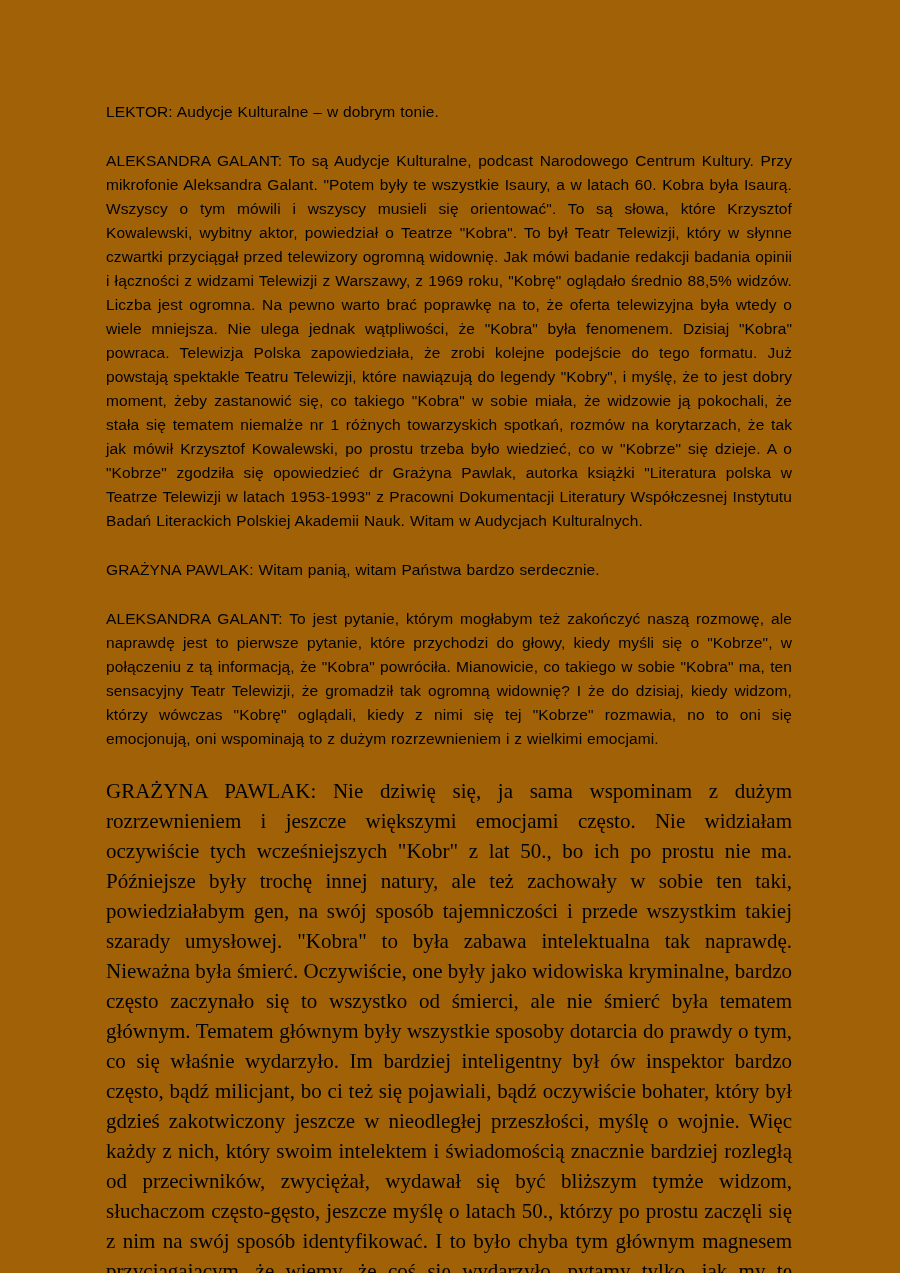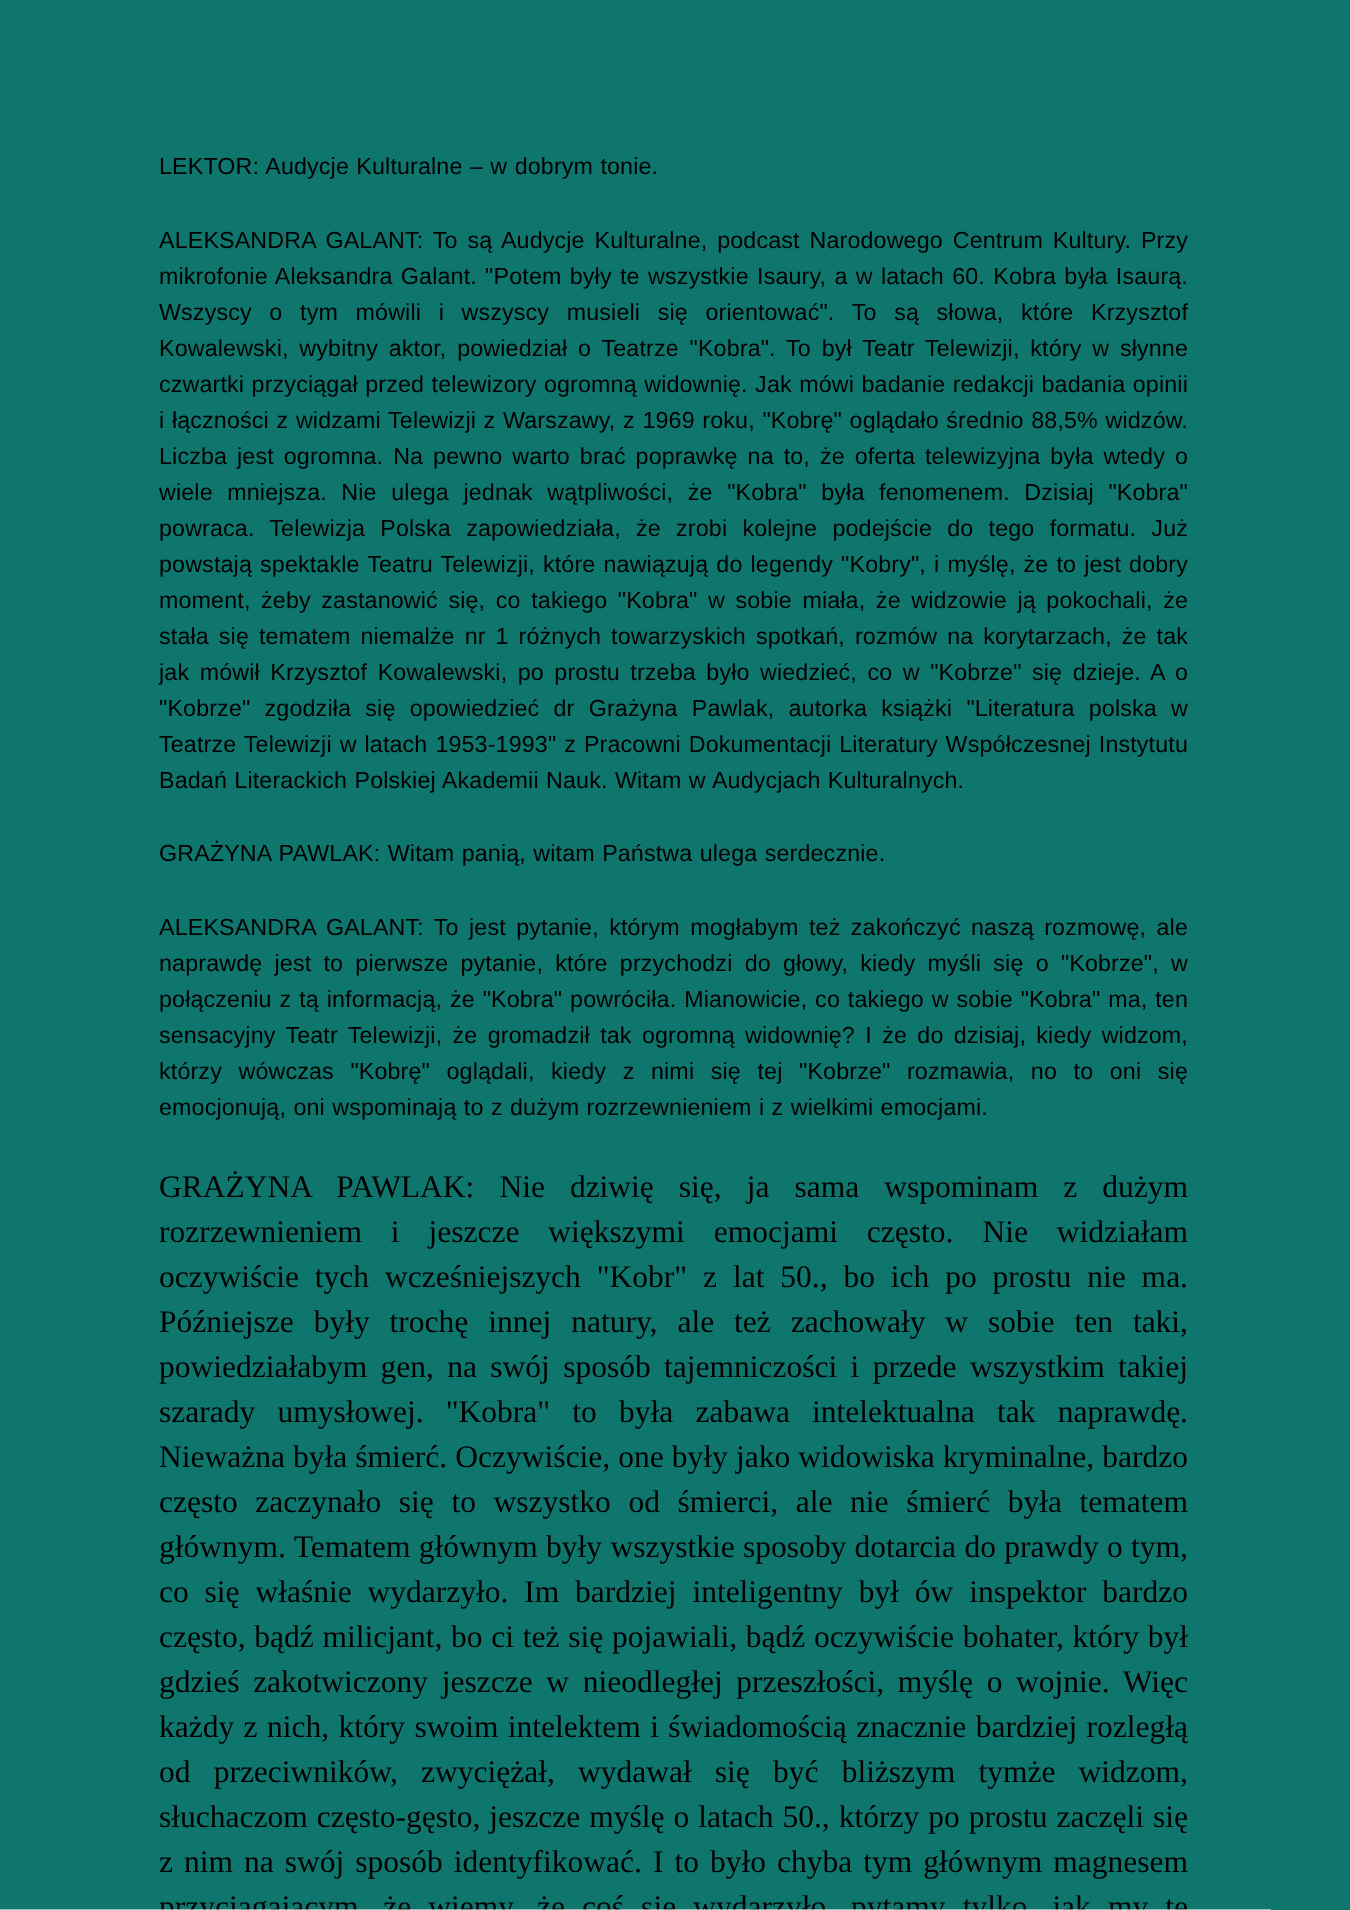--- a/index.html
+++ b/index.html
@@ -4,21 +4,21 @@
 <style>
   html, body {
     margin: 0;
     padding: 0;
     background: #ffffff;
   }
   .page {
     position: relative;
     width: 900px;
     height: 1273px;
-    background: #0f766e;
+    background: #a16207;
     overflow: hidden;
     font-family: "Liberation Sans", sans-serif;
     color: #000000;
   }
   .content {
     position: absolute;
     top: 100px;
     left: 106px;
     width: 686px;
   }
@@ -50,20 +50,20 @@
 </head>
 <body>
 
 <div class="page">
   <div class="content">
 
     <p class="dialog"><span class="speaker">LEKTOR:</span> <span class="speech">Audycje Kulturalne – w dobrym tonie.</span></p>
 
     <p class="dialog emph"><span class="speaker">ALEKSANDRA GALANT:</span> <span class="speech">To są Audycje Kulturalne, podcast Narodowego Centrum Kultury. Przy mikrofonie Aleksandra Galant. "Potem były te wszystkie Isaury, a w latach 60. Kobra była Isaurą. Wszyscy o tym mówili i wszyscy musieli się orientować". To są słowa, które Krzysztof Kowalewski, wybitny aktor, powiedział o Teatrze "Kobra". To był Teatr Telewizji, który w słynne czwartki przyciągał przed telewizory ogromną widownię. Jak mówi badanie redakcji badania opinii i łączności z widzami Telewizji z Warszawy, z 1969 roku, "Kobrę" oglądało średnio 88,5% widzów. Liczba jest ogromna. Na pewno warto brać poprawkę na to, że oferta telewizyjna była wtedy o wiele mniejsza. Nie ulega jednak wątpliwości, że "Kobra" była fenomenem. Dzisiaj "Kobra" powraca. Telewizja Polska zapowiedziała, że zrobi kolejne podejście do tego formatu. Już powstają spektakle Teatru Telewizji, które nawiązują do legendy "Kobry", i myślę, że to jest dobry moment, żeby zastanowić się, co takiego "Kobra" w sobie miała, że widzowie ją pokochali, że stała się tematem niemalże nr 1 różnych towarzyskich spotkań, rozmów na korytarzach, że tak jak mówił Krzysztof Kowalewski, po prostu trzeba było wiedzieć, co w "Kobrze" się dzieje. A o "Kobrze" zgodziła się opowiedzieć dr Grażyna Pawlak, autorka książki "Literatura polska w Teatrze Telewizji w latach 1953-1993" z Pracowni Dokumentacji Literatury Współczesnej Instytutu Badań Literackich Polskiej Akademii Nauk. Witam w Audycjach Kulturalnych.</span></p>
 
-    <p class="dialog"><span class="speaker">GRAŻYNA PAWLAK:</span> <span class="speech">Witam panią, witam Państwa ulega serdecznie.</span></p>
+    <p class="dialog"><span class="speaker">GRAŻYNA PAWLAK:</span> <span class="speech">Witam panią, witam Państwa bardzo serdecznie.</span></p>
 
     <p class="dialog emph"><span class="speaker">ALEKSANDRA GALANT:</span> <span class="speech">To jest pytanie, którym mogłabym też zakończyć naszą rozmowę, ale naprawdę jest to pierwsze pytanie, które przychodzi do głowy, kiedy myśli się o "Kobrze", w połączeniu z tą informacją, że "Kobra" powróciła. Mianowicie, co takiego w sobie "Kobra" ma, ten sensacyjny Teatr Telewizji, że gromadził tak ogromną widownię? I że do dzisiaj, kiedy widzom, którzy wówczas "Kobrę" oglądali, kiedy z nimi się tej "Kobrze" rozmawia, no to oni się emocjonują, oni wspominają to z dużym rozrzewnieniem i z wielkimi emocjami.</span></p>
 
     <p class="dialog tight"><span class="speaker">GRAŻYNA PAWLAK:</span> <span class="speech">Nie dziwię się, ja sama wspominam z dużym rozrzewnieniem i jeszcze większymi emocjami często. Nie widziałam oczywiście tych wcześniejszych "Kobr" z lat 50., bo ich po prostu nie ma. Późniejsze były trochę innej natury, ale też zachowały w sobie ten taki, powiedziałabym gen, na swój sposób tajemniczości i przede wszystkim takiej szarady umysłowej. "Kobra" to była zabawa intelektualna tak naprawdę. Nieważna była śmierć. Oczywiście, one były jako widowiska kryminalne, bardzo często zaczynało się to wszystko od śmierci, ale nie śmierć była tematem głównym. Tematem głównym były wszystkie sposoby dotarcia do prawdy o tym, co się właśnie wydarzyło. Im bardziej inteligentny był ów inspektor bardzo często, bądź milicjant, bo ci też się pojawiali, bądź oczywiście bohater, który był gdzieś zakotwiczony jeszcze w nieodległej przeszłości, myślę o wojnie. Więc każdy z nich, który swoim intelektem i świadomością znacznie bardziej rozległą od przeciwników, zwyciężał, wydawał się być bliższym tymże widzom, słuchaczom często-gęsto, jeszcze myślę o latach 50., którzy po prostu zaczęli się z nim na swój sposób identyfikować. I to było chyba tym głównym magnesem przyciągającym, że wiemy, że coś się wydarzyło, pytamy tylko, jak my tę szaradę rozwiążemy.</span></p>
 
   </div>
 </div>
 
 </body></html>

